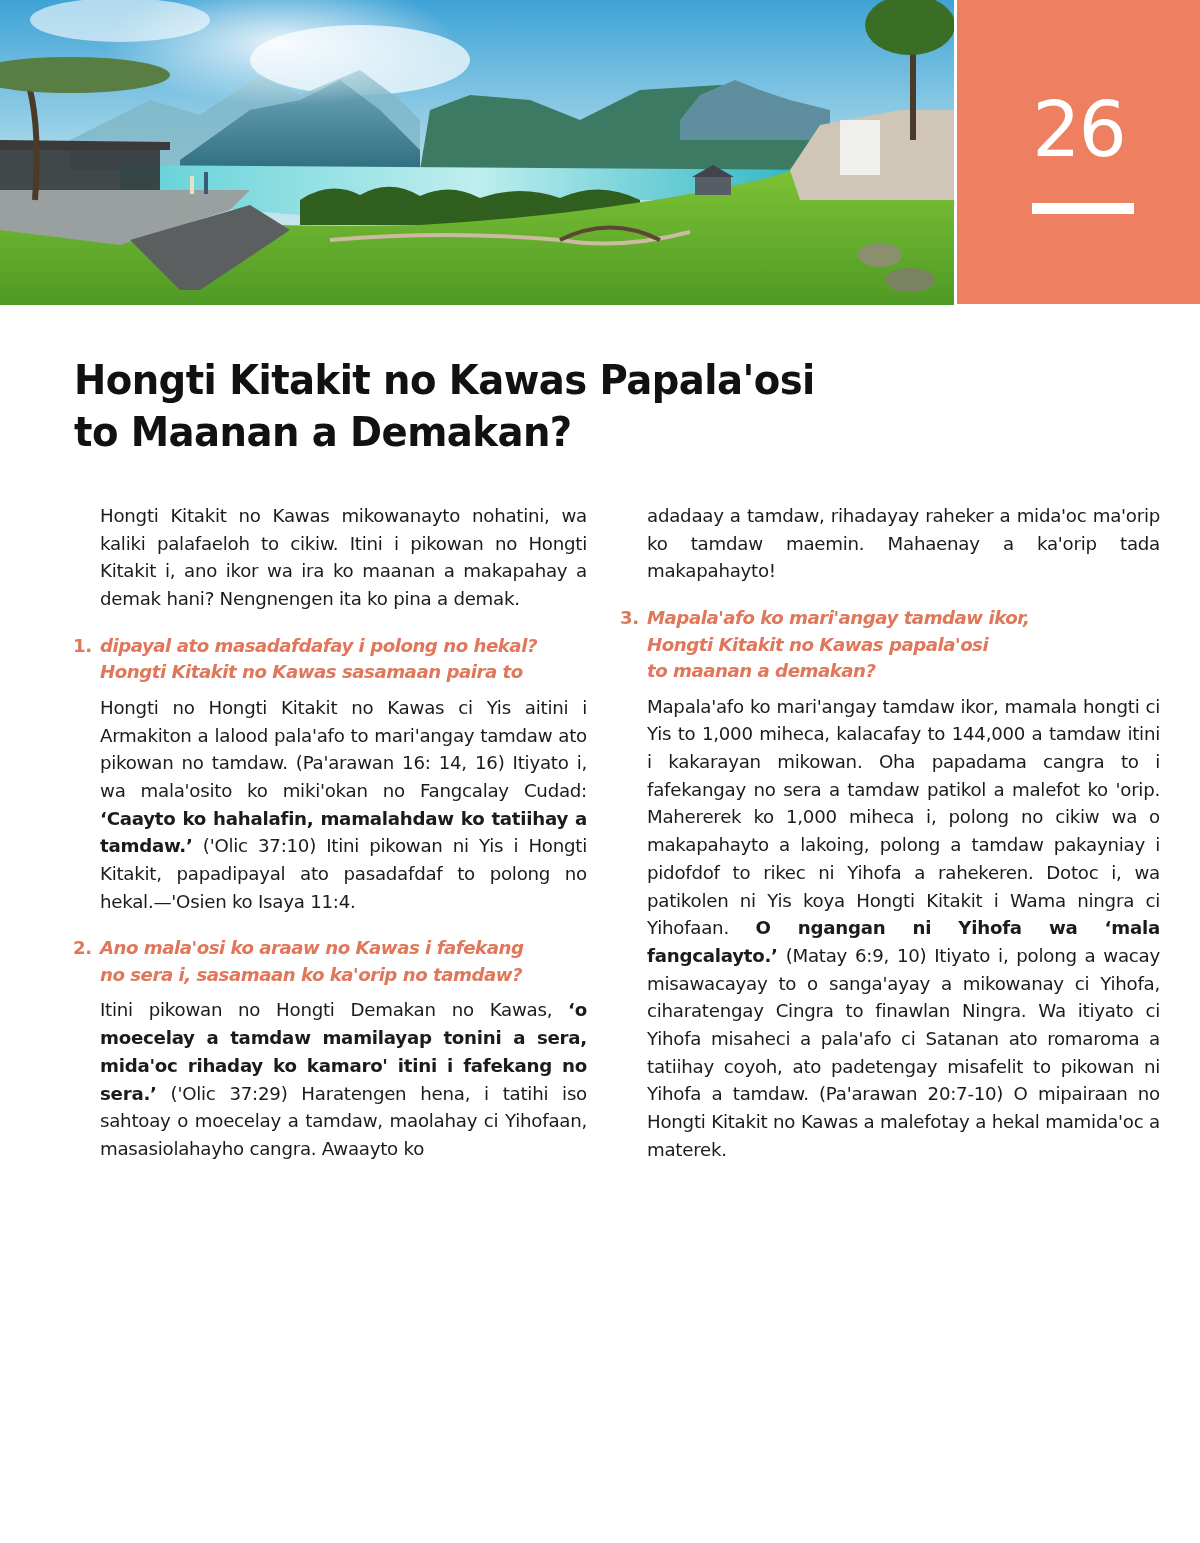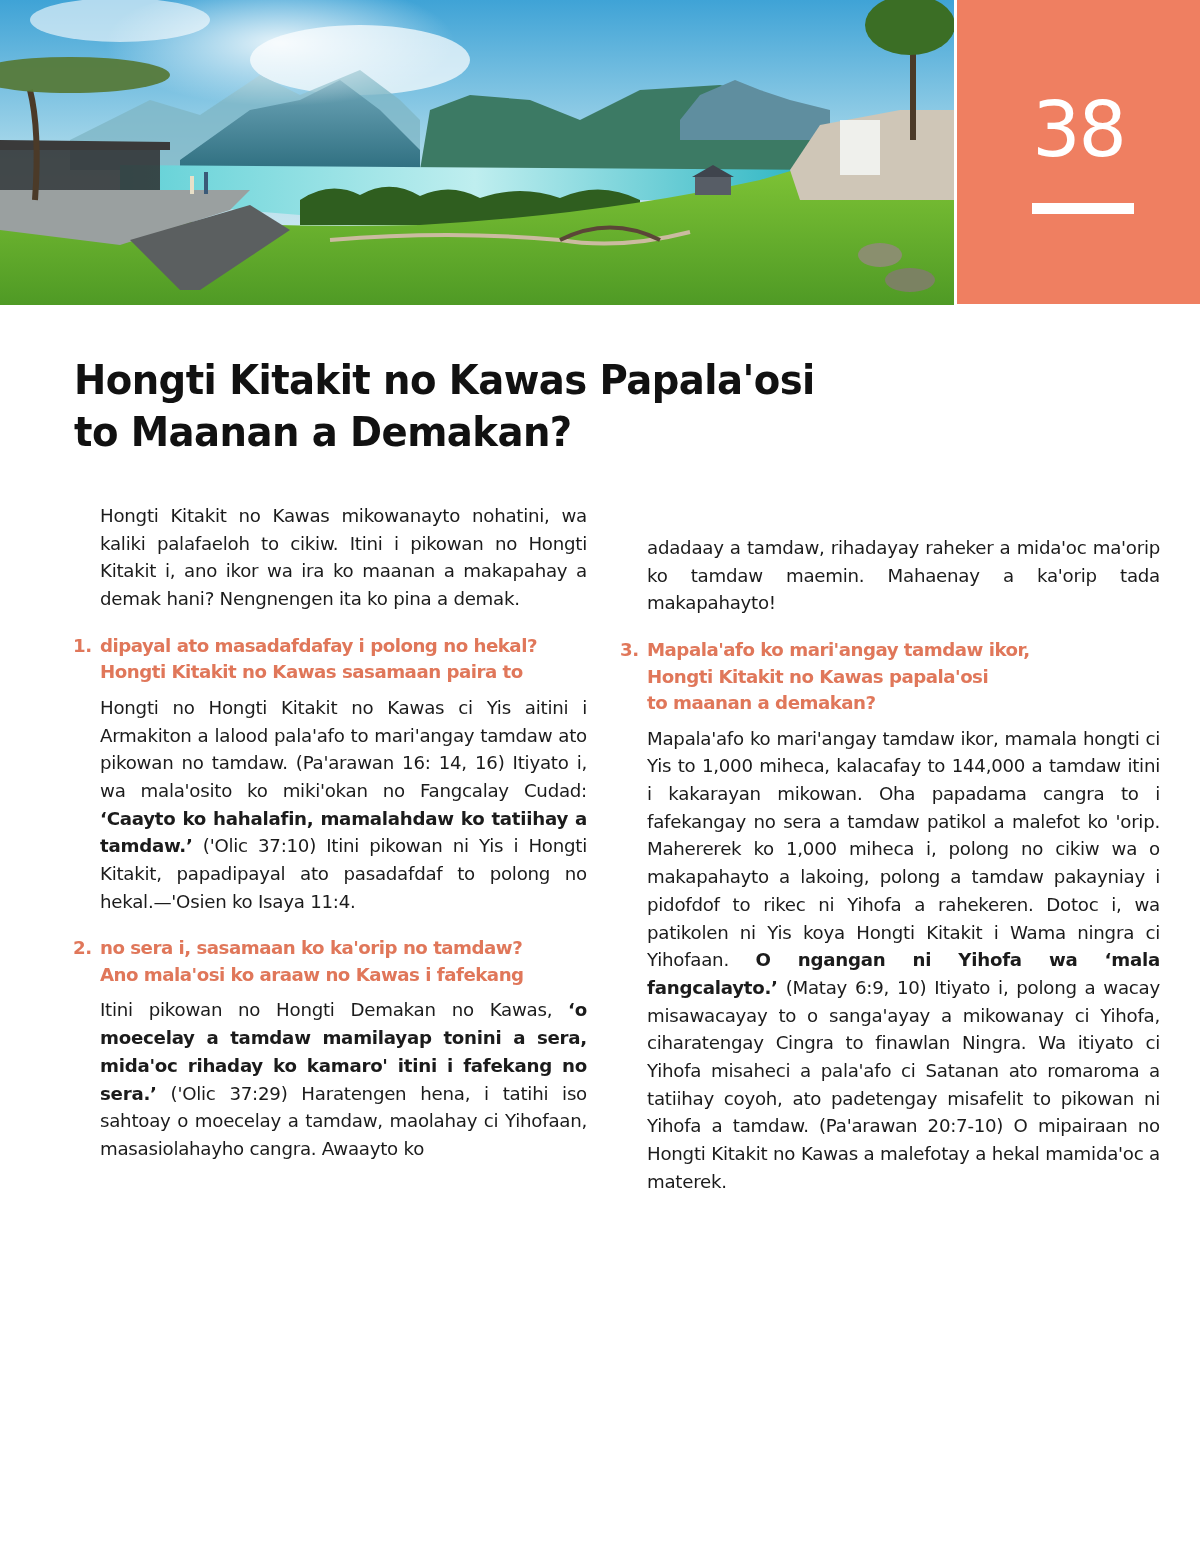--- a/index.html
+++ b/index.html
@@ -16,32 +16,32 @@
     .lesson-rule { position: absolute; left: 75px; width: 102px; top: 203px; height: 11px; background: #ffffff; }
 
     
     .title { position: absolute; left: 74px; top: 354px; width: 900px; margin: 0;
              font-family: "DejaVu Sans", sans-serif; font-weight: 700; font-size: 41.5px;
              line-height: 52px; letter-spacing: -0.6px; color: #111111; transform: scaleX(0.93); transform-origin: left top; }
 
     
     .col { position: absolute; top: 502px; }
     .col-left { left: 73px; width: 514px; }
-    .col-right { left: 620px; width: 540px; margin-top: 32px; }
+    .col-right { left: 620px; width: 540px; }
 
     .para { margin: 0; font-size: 18.2px; line-height: 27.7px; text-align: justify; color: #1b1b1b;
             font-family: "DejaVu Sans", sans-serif; letter-spacing: -0.25px; }
     .para.indent { padding-left: 27px; }
     .para b { font-weight: 700; }
 
     .question { margin: 20px 0 8px 0; display: flex; font-family: "DejaVu Sans", sans-serif;
                 font-weight: 700; font-size: 18.2px; line-height: 26.5px; color: #e0775a; letter-spacing: -0.5px; }
     .question .qnum { width: 27px; flex: 0 0 27px; }
     .question .qtext { flex: 1; }
-    .question .qtext span { display: block; }
+    .question .qtext span { display: block; font-style: italic; }
   </style>
 </head>
 <body>
 
 <div class="hero">
   <svg viewBox="0 0 954 305" preserveAspectRatio="none">
     <defs>
       <linearGradient id="sky" x1="0" y1="0" x2="0" y2="1">
         <stop offset="0" stop-color="#3fa3d6"></stop>
         <stop offset="0.5" stop-color="#a8d8ea"></stop>
@@ -103,21 +103,21 @@
 
     <rect x="190" y="176" width="4" height="18" fill="#e8e0c8"></rect>
     <rect x="204" y="172" width="4" height="22" fill="#3a5a78"></rect>
 
     <path d="M35,200 Q40,130 30,90" stroke="#4b3a28" stroke-width="6" fill="none"></path>
     <ellipse cx="70" cy="75" rx="100" ry="18" fill="#567a3a" opacity="0.95"></ellipse>
   </svg>
 </div>
 
 <div class="lesson-box">
-  <div class="lesson-number">38</div>
+  <div class="lesson-number">26</div>
   <div class="lesson-rule"></div>
 </div>
 
 <h1 class="title">
   <span>Hongti Kitakit no Kawas Papala'osi</span><br>
   <span>to Maanan a Demakan?</span>
 </h1>
 
 <div class="col col-left">
   <p class="para indent">Hongti Kitakit no Kawas mikowanayto nohatini, wa kaliki palafaeloh to cikiw. Itini i pikowan no Hongti Kitakit i, ano ikor wa ira ko maanan a makapahay a demak hani? Nengnengen ita ko pina a demak.</p>
@@ -127,22 +127,22 @@
     <span class="qtext">
       <span>dipayal ato masadafdafay i polong no hekal?</span>
       <span>Hongti Kitakit no Kawas sasamaan paira to</span>
     </span>
   </div>
   <p class="para indent"><span>Hongti no Hongti Kitakit no Kawas ci Yis aitini i Armakiton a lalood pala'afo to mari'angay tamdaw ato pikowan no tamdaw. (Pa'arawan 16: 14, 16) Itiyato i, wa mala'osito ko miki'okan no Fangcalay Cudad: </span><b>‘Caayto ko hahalafin, mamalahdaw ko tatiihay a tamdaw.’</b><span> ('Olic 37:10) Itini pikowan ni Yis i Hongti Kitakit, papadipayal ato pasadafdaf to polong no hekal.—'Osien ko Isaya 11:4.</span></p>
 
   <div class="question">
     <span class="qnum">2.</span>
     <span class="qtext">
+      <span>Ano mala'osi ko araaw no Kawas i fafekang</span>
       <span>no sera i, sasamaan ko ka'orip no tamdaw?</span>
-      <span>Ano mala'osi ko araaw no Kawas i fafekang</span>
     </span>
   </div>
   <p class="para indent"><span>Itini pikowan no Hongti Demakan no Kawas, </span><b>‘o moecelay a tamdaw mamilayap tonini a sera, mida'oc rihaday ko kamaro' itini i fafekang no sera.’</b><span> ('Olic 37:29) Haratengen hena, i tatihi iso sahtoay o moecelay a tamdaw, maolahay ci Yihofaan, masasiolahayho cangra. Awaayto ko</span></p>
 </div>
 
 <div class="col col-right">
   <p class="para indent">adadaay a tamdaw, rihadayay raheker a mida'oc ma'orip ko tamdaw maemin. Mahaenay a ka'orip tada makapahayto!</p>
 
   <div class="question">
     <span class="qnum">3.</span>

